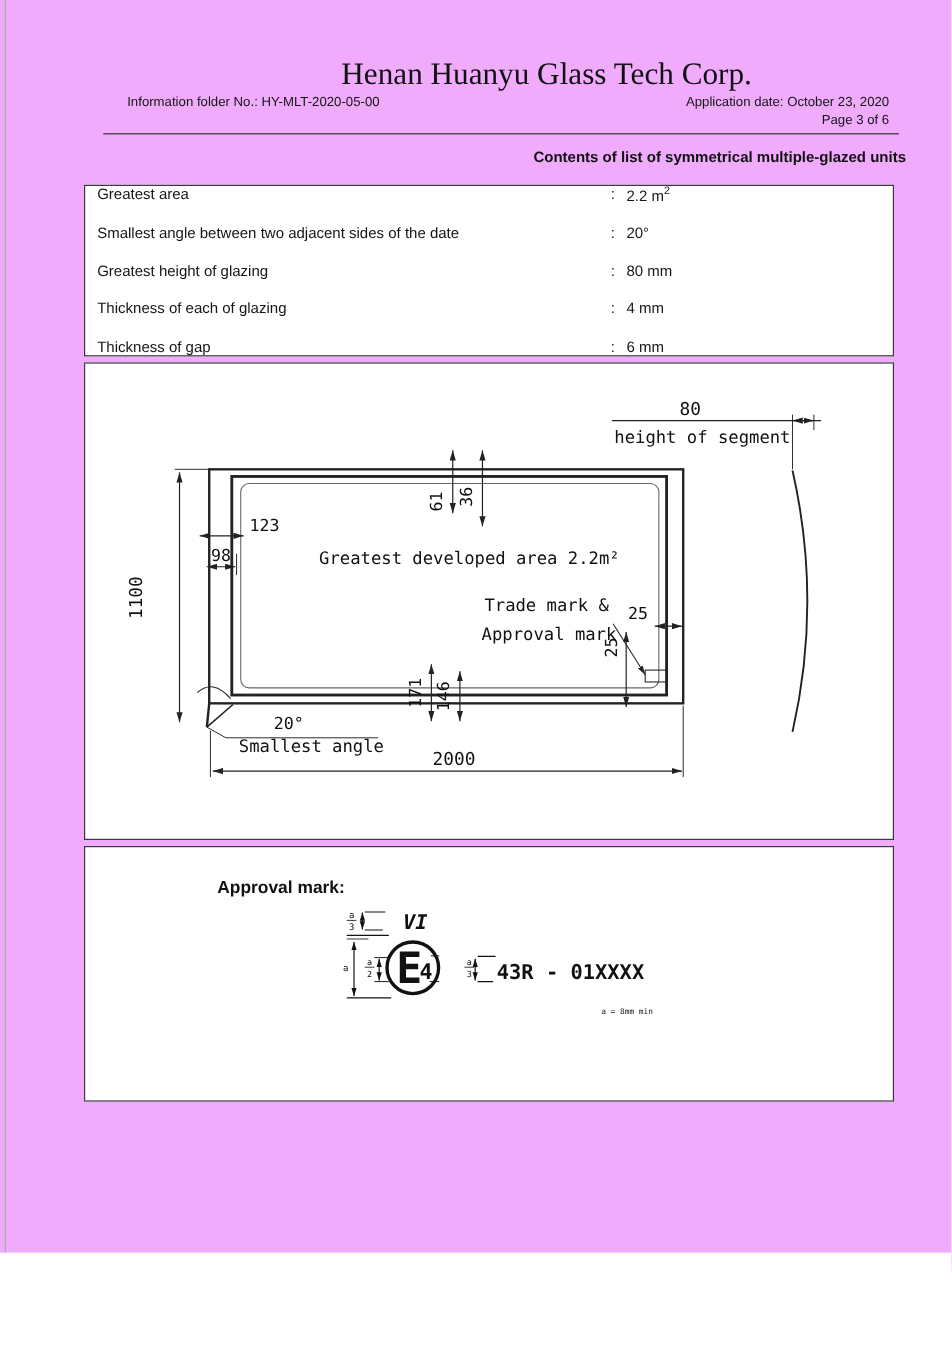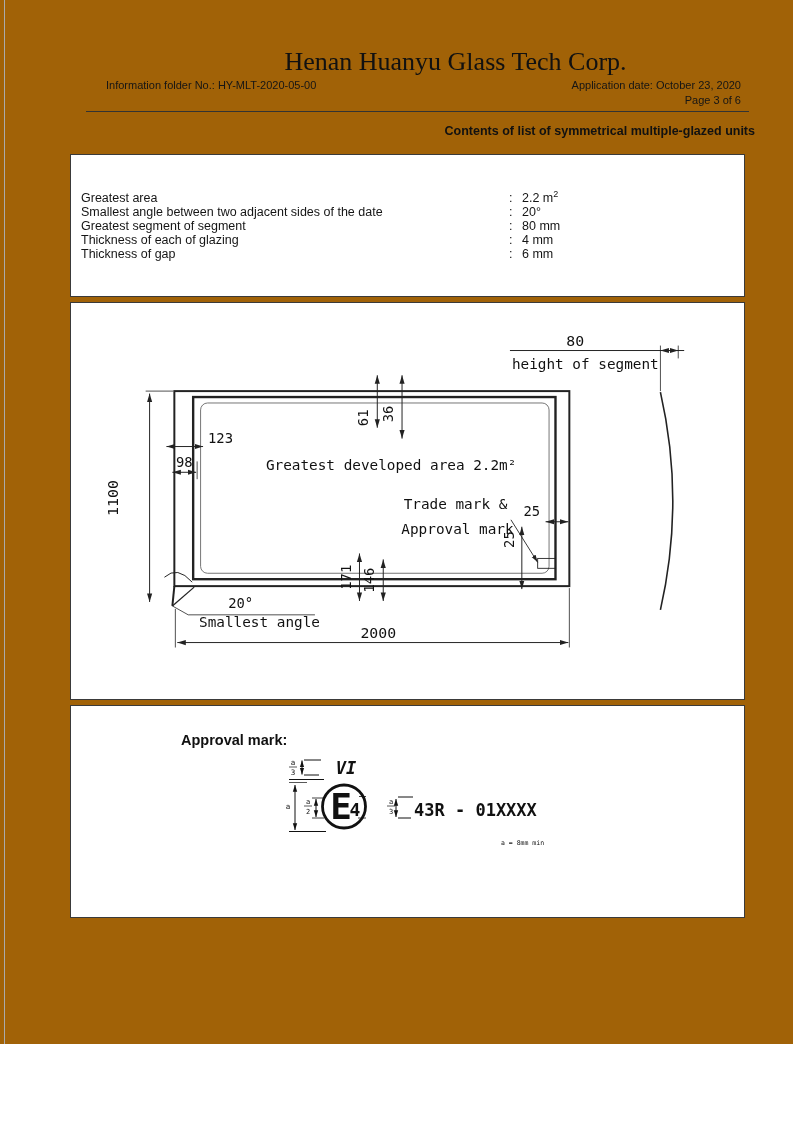--- a/index.html
+++ b/index.html
@@ -1,29 +1,29 @@
 <!DOCTYPE html>
 <html><head>
 <meta charset="utf-8">
 <style>
   html,body{margin:0;padding:0;background:#fff;}
-  .page{position:relative;width:793px;height:1044px;background:#a16207;overflow:hidden;
+  .page{position:relative;width:793px;height:1044px;background:#f0abfc;overflow:hidden;
         font-family:"Liberation Sans",sans-serif;color:#151515;}
   .page-edge{position:absolute;left:4px;top:0;width:1px;height:1122px;background:#aaa;}
   .company{position:absolute;top:47px;left:118px;width:675px;text-align:center;
            font-family:"Liberation Serif",serif;font-size:26px;color:#111;}
   .hdr-line{position:absolute;font-size:11px;color:#151515;}
   .info-folder{top:79px;left:106px;}
   .app-date{top:79px;right:52px;}
   .page-num{top:94px;right:52px;}
   .header-rule{position:absolute;top:111px;left:86px;width:663px;border-top:1.5px solid #333;}
   .section-heading{position:absolute;top:124px;left:80px;width:675px;text-align:right;
                    font-weight:bold;font-size:12.5px;color:#111;}
   .panel{position:absolute;left:70px;width:675px;background:#fff;border:1.6px solid #3a3a3a;box-sizing:border-box;}
-  .spec-panel{top:154px;height:143px;display:flex;flex-direction:column;justify-content:center;}
+  .spec-panel{top:154px;height:143px;display:flex;flex-direction:column;justify-content:space-between;}
   .spec-row{position:relative;display:flex;align-items:center;padding-left:10px;font-size:12.5px;}
   .spec-colon{position:absolute;left:438px;}
   .spec-val{position:absolute;left:451px;}
   .spec-val sup{font-size:9px;}
   .drawing-panel{top:302px;height:398px;}
   .approval-panel{top:705px;height:213px;}
   .approval-title{position:absolute;left:110px;top:26px;font-size:14.5px;font-weight:bold;color:#111;}
   svg text{font-family:"DejaVu Sans Mono",monospace;fill:#111;}
   svg .sans{font-family:"Liberation Sans",sans-serif;}
 </style>
@@ -45,21 +45,21 @@
       <span>Greatest area</span>
       <span class="spec-colon">:</span>
       <span class="spec-val"><span>2.2 m</span><sup>2</sup></span>
     </div>
     <div class="spec-row">
       <span>Smallest angle between two adjacent sides of the date</span>
       <span class="spec-colon">:</span>
       <span class="spec-val">20°</span>
     </div>
     <div class="spec-row">
-      <span>Greatest segment of segment</span>
+      <span>Greatest height of glazing</span>
       <span class="spec-colon">:</span>
       <span class="spec-val">80 mm</span>
     </div>
     <div class="spec-row">
       <span>Thickness of each of glazing</span>
       <span class="spec-colon">:</span>
       <span class="spec-val">4 mm</span>
     </div>
     <div class="spec-row">
       <span>Thickness of gap</span>

